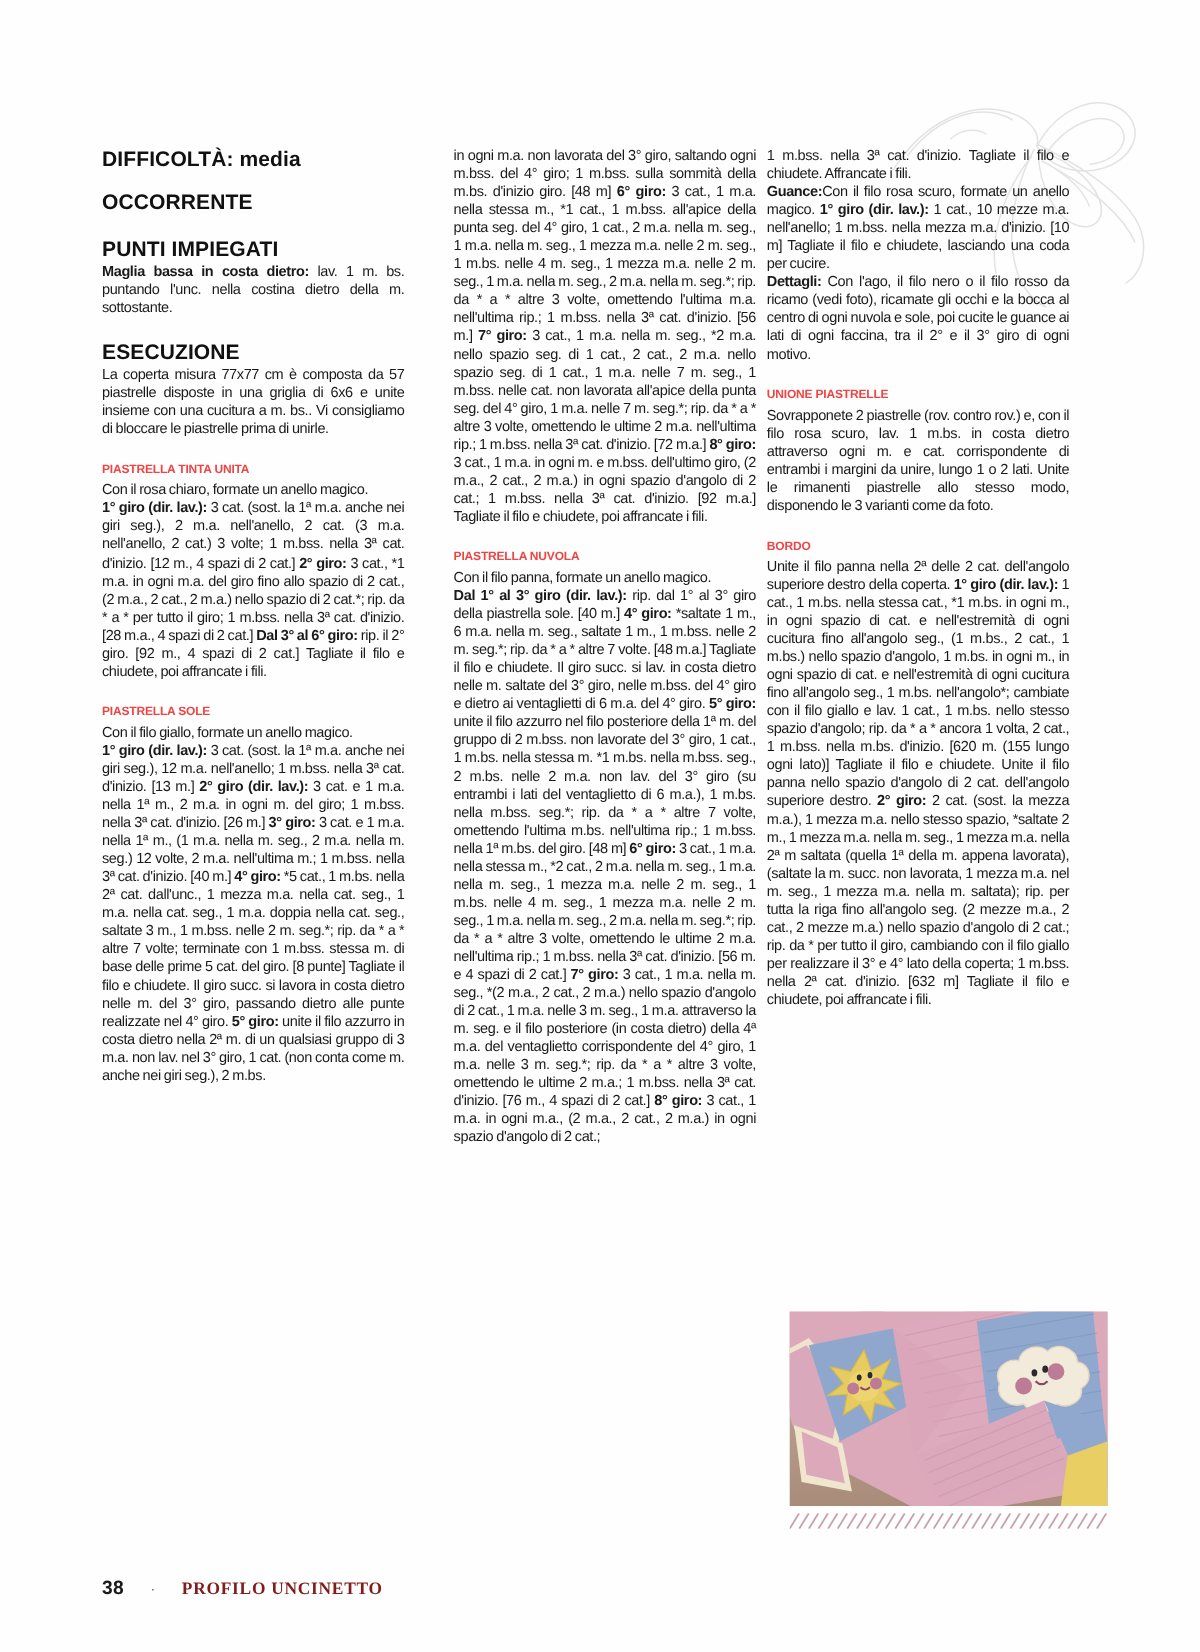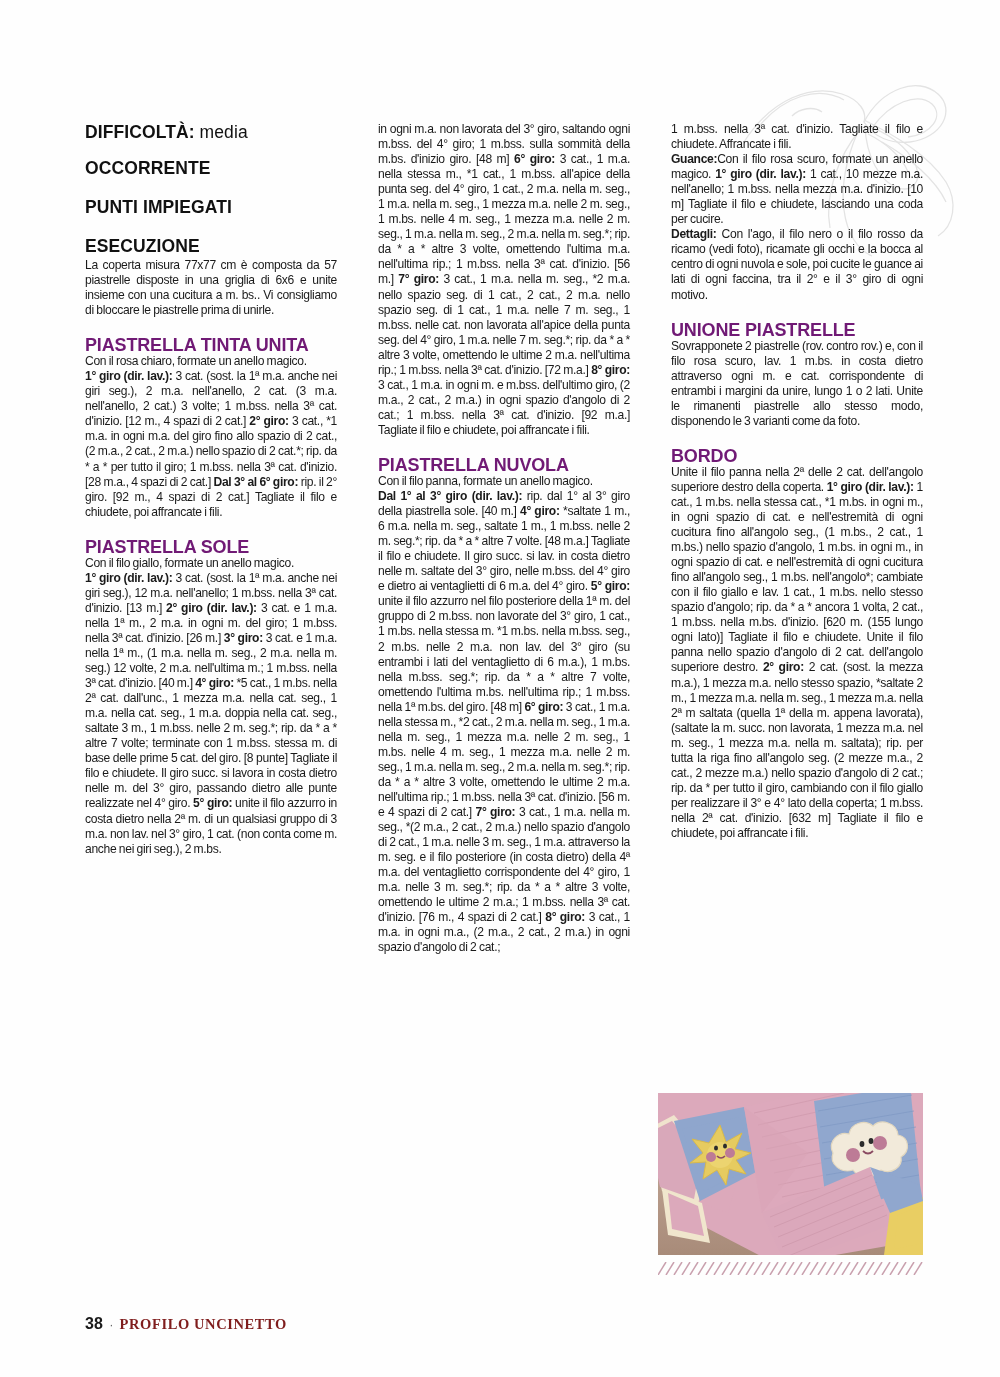--- a/index.html
+++ b/index.html
@@ -45,21 +45,21 @@
     z-index: 2;
   }
 
   .col {
     position: absolute;
     top: 0;
     width: 252px;
   }
   .col-1 { left: 0px; }
   .col-2 { left: 293px; }
-  .col-3 { left: 586px; }
+  .col-3 { left: 554px; }
 
   p, h2, h3, h4 {
     margin: 0;
   }
 
   .body-text {
     font-size: 12.1px;
     line-height: 15.05px;
     text-align: justify;
     letter-spacing: -0.32px;
@@ -74,29 +74,29 @@
     letter-spacing: 0.1px;
     line-height: 20px;
     color: #111;
     margin-bottom: 2px;
   }
   .heading-lg .lead {
     font-weight: bold;
     text-align: center;
   }
   .heading-lg .normal {
-    font-weight: normal;
+    font-weight: bold;
   }
 
   .heading-sm {
-    font-size: 18px;
+    font-size: 10px;
     font-weight: bold;
     letter-spacing: -0.15px;
     line-height: 16px;
-    color: #701a75;
+    color: #ef4444;
     margin-bottom: 1px;
   }
 
   .sp-top-lg { margin-top: 19px; }
   .sp-top-md { margin-top: 16px; }
 
   .bold { font-weight: bold; }
 
   .stitch-list {
     font-size: 12.1px;
@@ -134,21 +134,21 @@
   }
 
   
   .footer {
     position: absolute;
     left: 85px;
     bottom: 44px;
     z-index: 4;
     display: flex;
     align-items: baseline;
-    gap: 6px;
+    gap: 22px;
   }
   .footer .pgnum {
     font-size: 16px;
     font-weight: bold;
     color: #1a1a1a;
     letter-spacing: 0.2px;
   }
   .footer .dot {
     font-size: 13px;
     color: #6a6a6a;
@@ -186,20 +186,21 @@
 
   <div class="columns">
 
     <div class="col col-1">
 
       <h2 class="heading-lg"><span class="lead">DIFFICOLTÀ:</span> <span class="normal">media</span></h2>
 
       <h2 class="heading-lg sp-top-md">OCCORRENTE</h2>
 
       <h2 class="heading-lg sp-top-lg">PUNTI IMPIEGATI</h2>
+      <p class="body-text"><span class="bold">Maglia bassa in costa dietro:</span><span> lav. 1 m. bs. puntando l'unc. nella costina dietro della m. sottostante.</span></p>
 
       <h2 class="heading-lg sp-top-lg">ESECUZIONE</h2>
       <p class="body-text">La coperta misura 77x77 cm è composta da 57 piastrelle disposte in una griglia di 6x6 e unite insieme con una cucitura a m. bs.. Vi consigliamo di bloccare le piastrelle prima di unirle.</p>
 
       <h3 class="heading-sm sp-top-lg">PIASTRELLA TINTA UNITA</h3>
       <p class="body-text"><span>Con il rosa chiaro, formate un anello magico.</span><br><span class="bold">1° giro (dir. lav.):</span><span> 3 cat. (sost. la 1ª m.a. anche nei giri seg.), 2 m.a. nell'anello, 2 cat. (3 m.a. nell'anello, 2 cat.) 3 volte; 1 m.bss. nella 3ª cat. d'inizio. [12 m., 4 spazi di 2 cat.] </span><span class="bold">2° giro:</span><span> 3 cat., *1 m.a. in ogni m.a. del giro fino allo spazio di 2 cat., (2 m.a., 2 cat., 2 m.a.) nello spazio di 2 cat.*; rip. da * a * per tutto il giro; 1 m.bss. nella 3ª cat. d'inizio. [28 m.a., 4 spazi di 2 cat.] </span><span class="bold">Dal 3° al 6° giro:</span><span> rip. il 2° giro. [92 m., 4 spazi di 2 cat.] Tagliate il filo e chiudete, poi affrancate i fili.</span></p>
 
       <h3 class="heading-sm sp-top-lg">PIASTRELLA SOLE</h3>
       <p class="body-text"><span>Con il filo giallo, formate un anello magico.</span><br><span class="bold">1° giro (dir. lav.):</span><span> 3 cat. (sost. la 1ª m.a. anche nei giri seg.), 12 m.a. nell'anello; 1 m.bss. nella 3ª cat. d'inizio. [13 m.] </span><span class="bold">2° giro (dir. lav.):</span><span> 3 cat. e 1 m.a. nella 1ª m., 2 m.a. in ogni m. del giro; 1 m.bss. nella 3ª cat. d'inizio. [26 m.] </span><span class="bold">3° giro:</span><span> 3 cat. e 1 m.a. nella 1ª m., (1 m.a. nella m. seg., 2 m.a. nella m. seg.) 12 volte, 2 m.a. nell'ultima m.; 1 m.bss. nella 3ª cat. d'inizio. [40 m.] </span><span class="bold">4° giro:</span><span> *5 cat., 1 m.bs. nella 2ª cat. dall'unc., 1 mezza m.a. nella cat. seg., 1 m.a. nella cat. seg., 1 m.a. doppia nella cat. seg., saltate 3 m., 1 m.bss. nelle 2 m. seg.*; rip. da * a * altre 7 volte; terminate con 1 m.bss. stessa m. di base delle prime 5 cat. del giro. [8 punte] Tagliate il filo e chiudete. Il giro succ. si lavora in costa dietro nelle m. del 3° giro, passando dietro alle punte realizzate nel 4° giro. </span><span class="bold">5° giro:</span><span> unite il filo azzurro in costa dietro nella 2ª m. di un qualsiasi gruppo di 3 m.a. non lav. nel 3° giro, 1 cat. (non conta come m. anche nei giri seg.), 2 m.bs.</span></p>
     </div>

